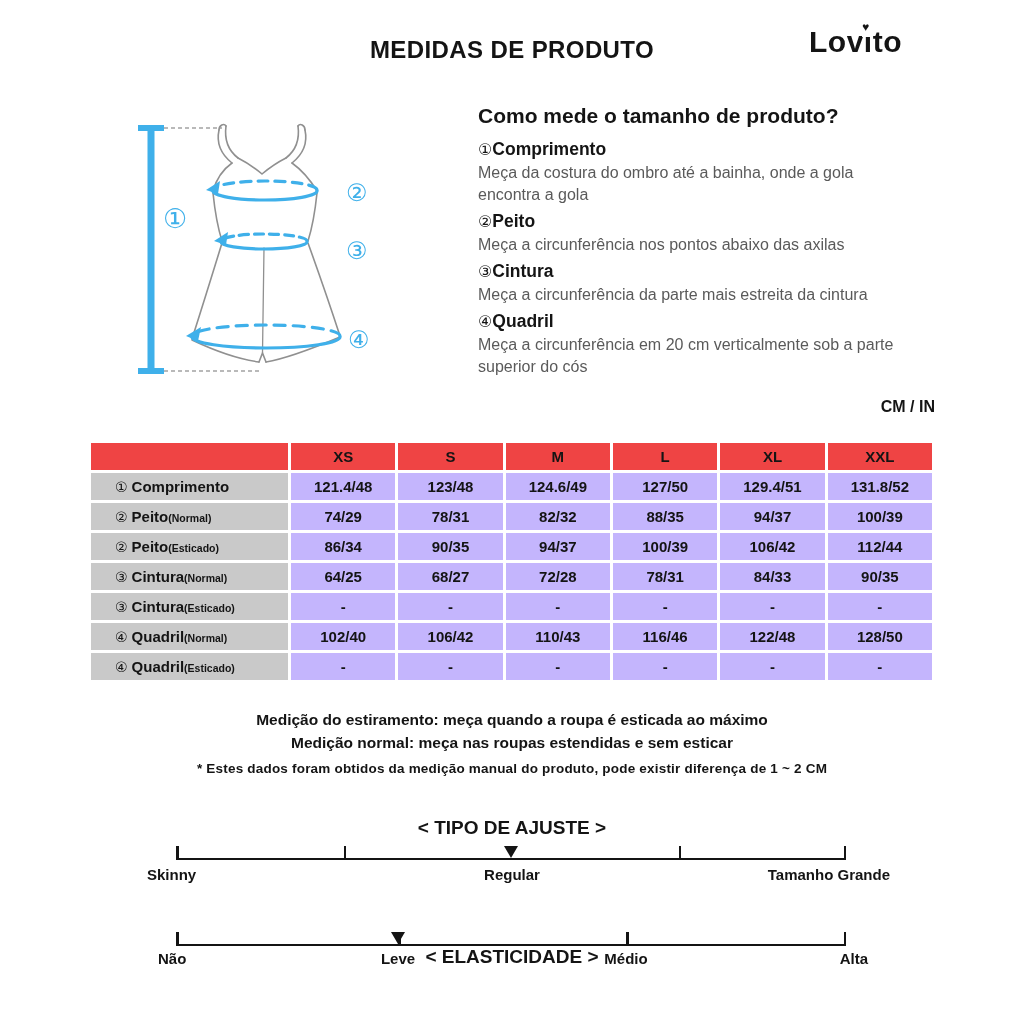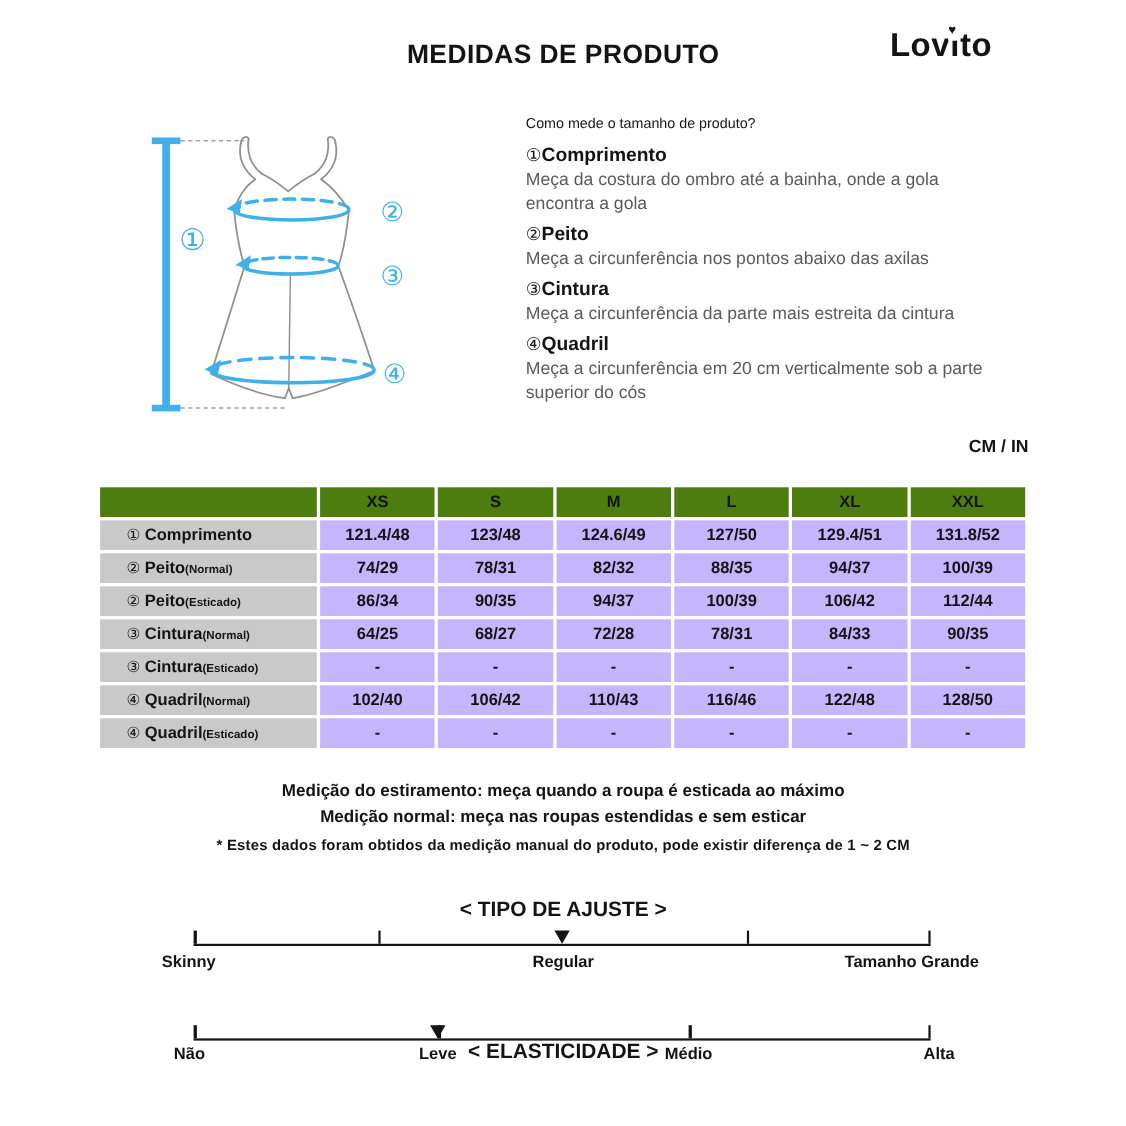--- a/index.html
+++ b/index.html
@@ -20,35 +20,35 @@
   .brand-heart { position:absolute; left:53px; top:-5px; font-size:12px; color:#141414; }
   
   .illustration { position:absolute; left:130px; top:110px; width:330px; height:290px; }
   .marker { position:absolute; color:#3fb0ea; font-family:"DejaVu Sans", sans-serif; line-height:1; }
   .m1 { left:33px;  top:95px;  font-size:27px; }
   .m2 { left:216px; top:71px;  font-size:24px; }
   .m3 { left:216px; top:129px; font-size:24px; }
   .m4 { left:218px; top:218px; font-size:24px; }
   
   .instructions { position:absolute; left:478px; top:104px; width:440px; }
-  .inst-heading { font-size:13px; font-weight:normal; margin-bottom:10px; }
+  .inst-heading { font-size:21px; font-weight:bold; margin-bottom:10px; }
   .inst-title { font-size:17.5px; font-weight:bold; margin-top:4px; line-height:1.35; }
   .inst-title .num { font-family:"DejaVu Sans", sans-serif; font-size:16px; font-weight:normal; }
   .inst-desc { font-size:16px; color:#5a5a5a; line-height:1.4; width:420px; }
   
   .unit { position:absolute; top:398px; right:89px; font-size:16px; font-weight:bold; }
   .size-table {
     position:absolute; left:88px; top:440px; width:847px;
     border-collapse:separate; border-spacing:3px; table-layout:fixed;
   }
   .size-table th, .size-table td {
     height:27px; padding:0; text-align:center; font-size:15px; font-weight:bold;
     vertical-align:middle; white-space:nowrap; overflow:hidden;
   }
-  .size-table thead th { background:#4d7c0f; }
+  .size-table thead th { background:#ef4444; }
   .size-table td { background:#c4b5fd; }
   .size-table td.label-cell {
     background:#c9c9c9; text-align:left; padding-left:24px; font-size:15px;
   }
   .label-cell .num { font-family:"DejaVu Sans", sans-serif; font-weight:normal; margin-right:4px; font-size:14px; }
   .label-cell .sub { font-size:10.5px; }
   
   .notes { position:absolute; top:708px; left:0; width:100%; text-align:center; }
   .note-bold { font-size:15.5px; font-weight:bold; line-height:23px; }
   .note-small { font-size:13.5px; font-weight:bold; margin-top:7px; letter-spacing:0.2px; }

